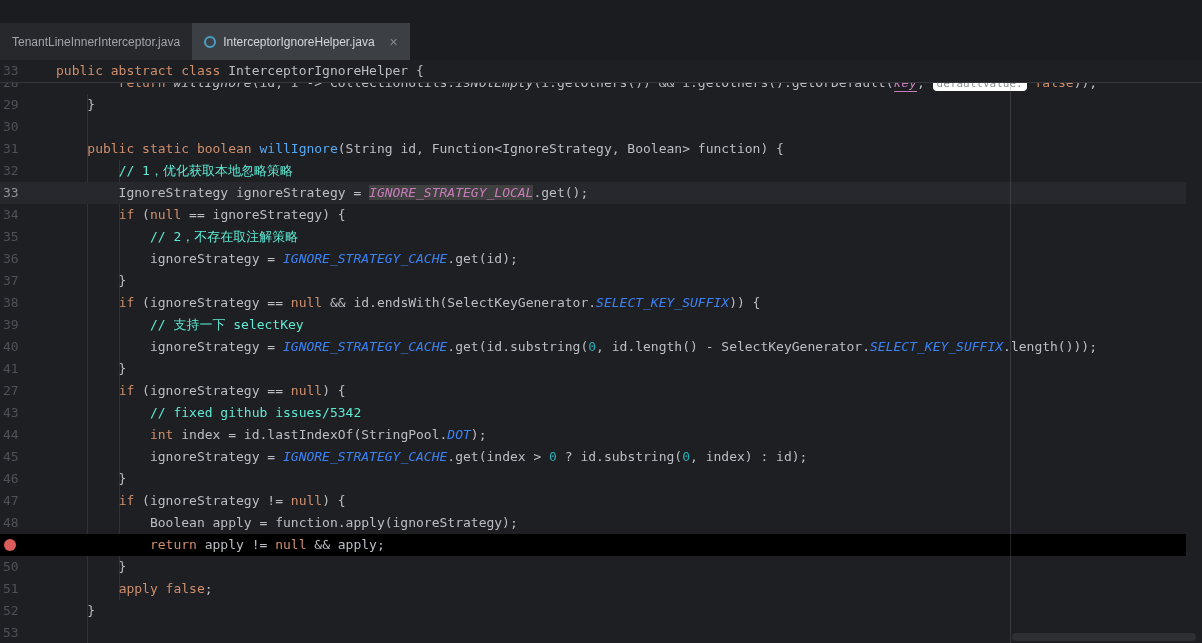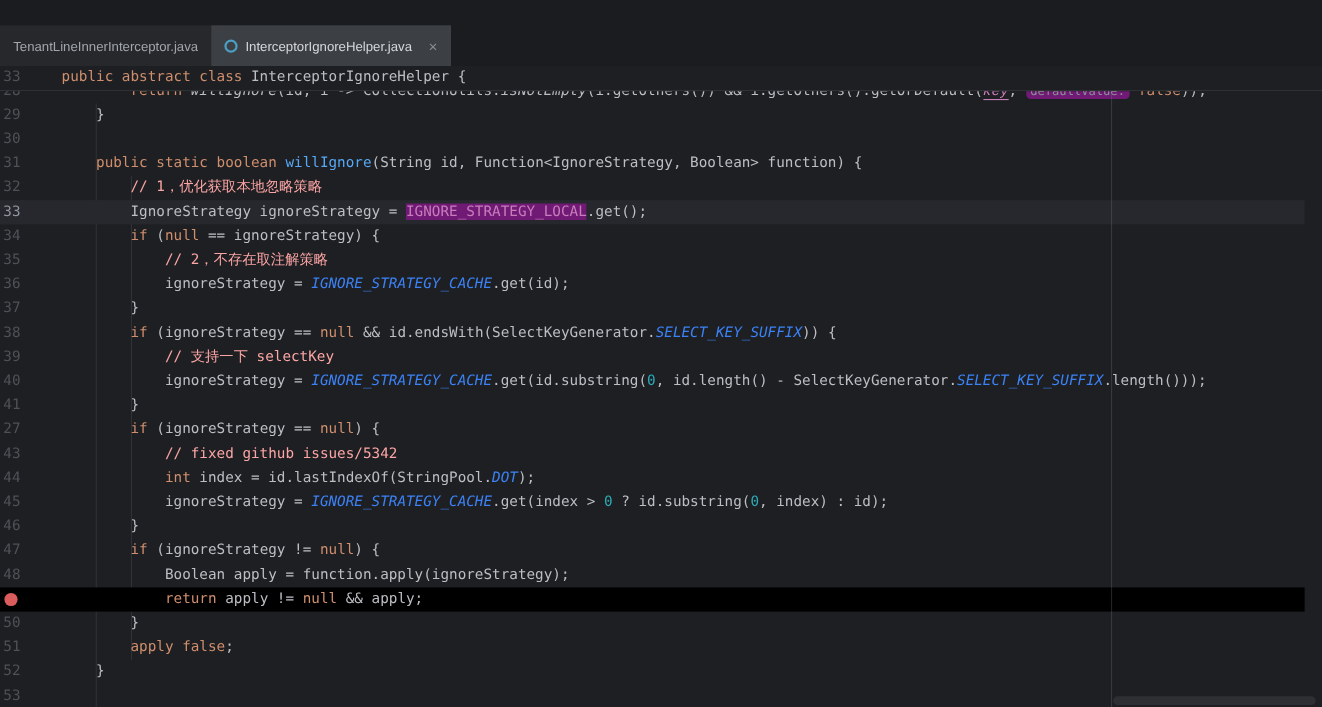--- a/index.html
+++ b/index.html
@@ -37,29 +37,29 @@
   .lines{position:absolute;top:-11px;left:0;right:16px;}
   .line{display:flex;height:22px;white-space:pre;font:13px/22px "DejaVu Sans Mono",monospace;}
   .line .code{flex:1;color:#bcbec4;}
   .line.current{background:#26282e;}
   .line.current .gutter{color:#90949c;}
   .line.bp-line{background:#000000;}
   .bp-dot{width:12px;height:12px;border-radius:50%;background:#db5c5c;display:inline-block;margin-top:5px;margin-left:1px;}
   
   .tk-d{color:#bcbec4;}
   .tk-k{color:#cf8e6d;}
-  .tk-c{color:#fca5a5;}
+  .tk-c{color:#5eead4;}
   .tk-f{color:#3b82f6;font-style:italic;}
   .tk-m{color:#56a8f5;}
   .tk-n{color:#2aacb8;}
   .tk-i{color:#bcbec4;font-style:italic;}
   .tk-u{color:#c77dbb;font-style:italic;border-bottom:1px solid #c77dbb;font-family:Liberation Mono, monospace;}
-  .tk-sel{color:#c77dbb;background:#701a75;}
+  .tk-sel{color:#c77dbb;font-style:italic;background:#404040;}
   .tk-inlay{
-    color:#8c9097;background:#701a75;border-radius:4px;
+    color:#8c9097;background:#ffffff;border-radius:4px;
     font-size:11px;padding:1px 4px;font-style:normal;
   }
   .margin-guide{position:absolute;top:0;bottom:0;left:1010px;width:1px;background:rgba(120,126,134,0.28);}
   .hscroll{
     position:absolute;bottom:2px;left:1012px;width:184px;height:8px;
     background:#3a3d41;border-radius:4px;opacity:.55;
   }
 </style>
 </head>
 <body>

